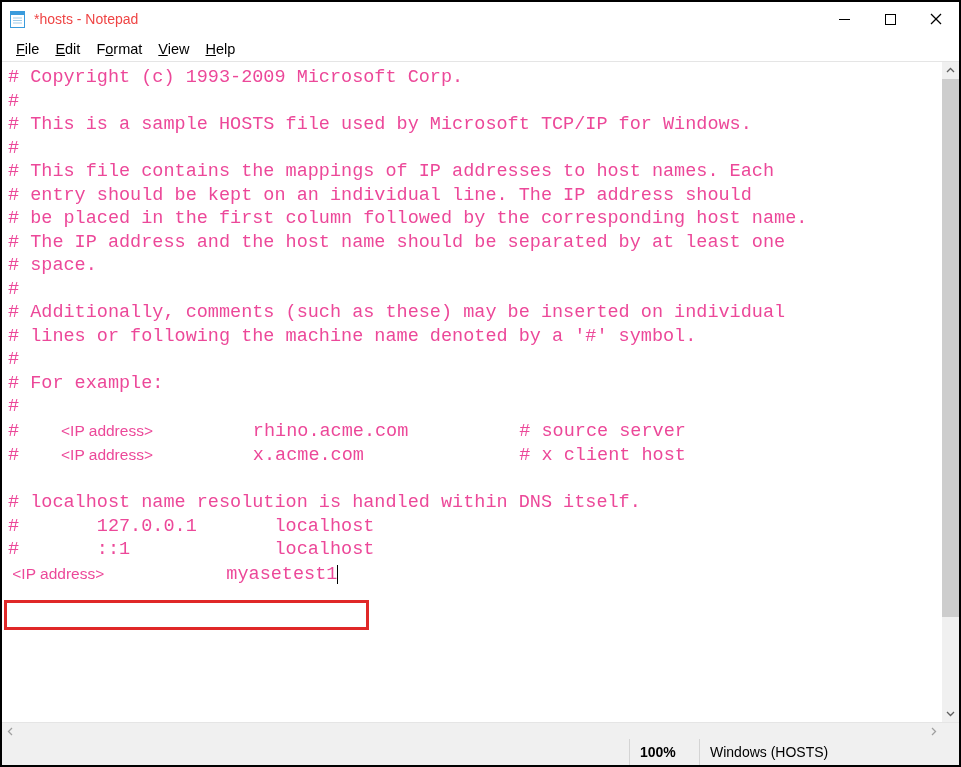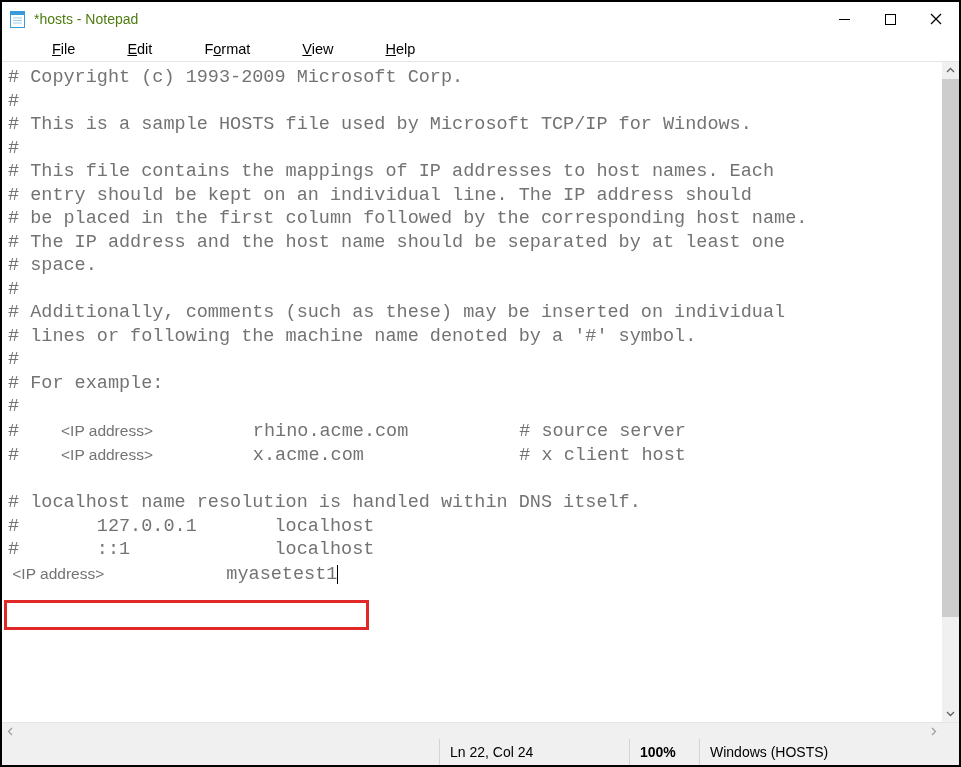--- a/index.html
+++ b/index.html
@@ -17,49 +17,49 @@
     height:34px;
     display:flex; align-items:center;
     padding-left:6px;
     background:#fff;
   }
   .titlebar .app-icon {
     width:18px; height:18px;
     margin-right:8px;
     display:inline-flex; align-items:center; justify-content:center;
   }
-  .titlebar .title { font-size:14px; color:#4d7c0f; flex:0 0 auto; }
+  .titlebar .title { font-size:14px; color:#ef4444; flex:0 0 auto; }
   .titlebar .spacer { flex:1; }
   .win-controls { display:flex; height:100%; }
   .win-btn {
     width:46px; display:flex; align-items:center; justify-content:center;
     font-size:12px; color:#000;
   }
   .win-btn svg { stroke:#000; }
   
   .menubar {
     height:26px;
     display:flex; align-items:center;
     padding-left:6px;
     font-size:14.5px;
     border-bottom:1px solid #e5e5e5;
   }
-  .menubar .menu-item { padding:2px 8px; cursor:default;margin-left:36px; }
+  .menubar .menu-item { padding:2px 8px; cursor:default; }
   .menubar .menu-item span.ul { text-decoration:underline; }
   
   .editor-wrap { flex:1; display:flex; position:relative; overflow:hidden; }
   .editor {
     flex:1;
     padding:4px 4px 4px 6px;
     font-family: Consolas, "Courier New", monospace;
     font-size:18.5px;
     line-height:23.5px;
     white-space:pre;
     overflow:hidden;
-    color:#737373;
+    color:#ec4899;
     position:relative;
   }
   .cursor {
     display:inline-block;
     width:1px; height:19px;
     background:#000;
     vertical-align:text-bottom;
     position:relative; top:-1px;
   }
   .ip-placeholder {
@@ -211,17 +211,16 @@
   <div class="arrow">
     <svg width="9" height="9">
         <path d="M3 1 L6.5 4.5 L3 8" fill="none" stroke="#a0a0a0" stroke-width="1.3"></path>
       </svg>
   </div>
   <div class="corner"></div>
 </div>
 
 <div class="statusbar">
   <div class="cell filler"></div>
-  <div class="cell" style="min-width:190px;">Ln 22, Col 24</div>
   <div class="cell" style="min-width:70px;font-weight:bold;">100%</div>
   <div class="cell" style="min-width:150px;">Windows (HOSTS)</div>
   <div class="cell" style="min-width:110px;margin-top:32px;">UTF-8</div>
 </div>
 
 </body></html>

